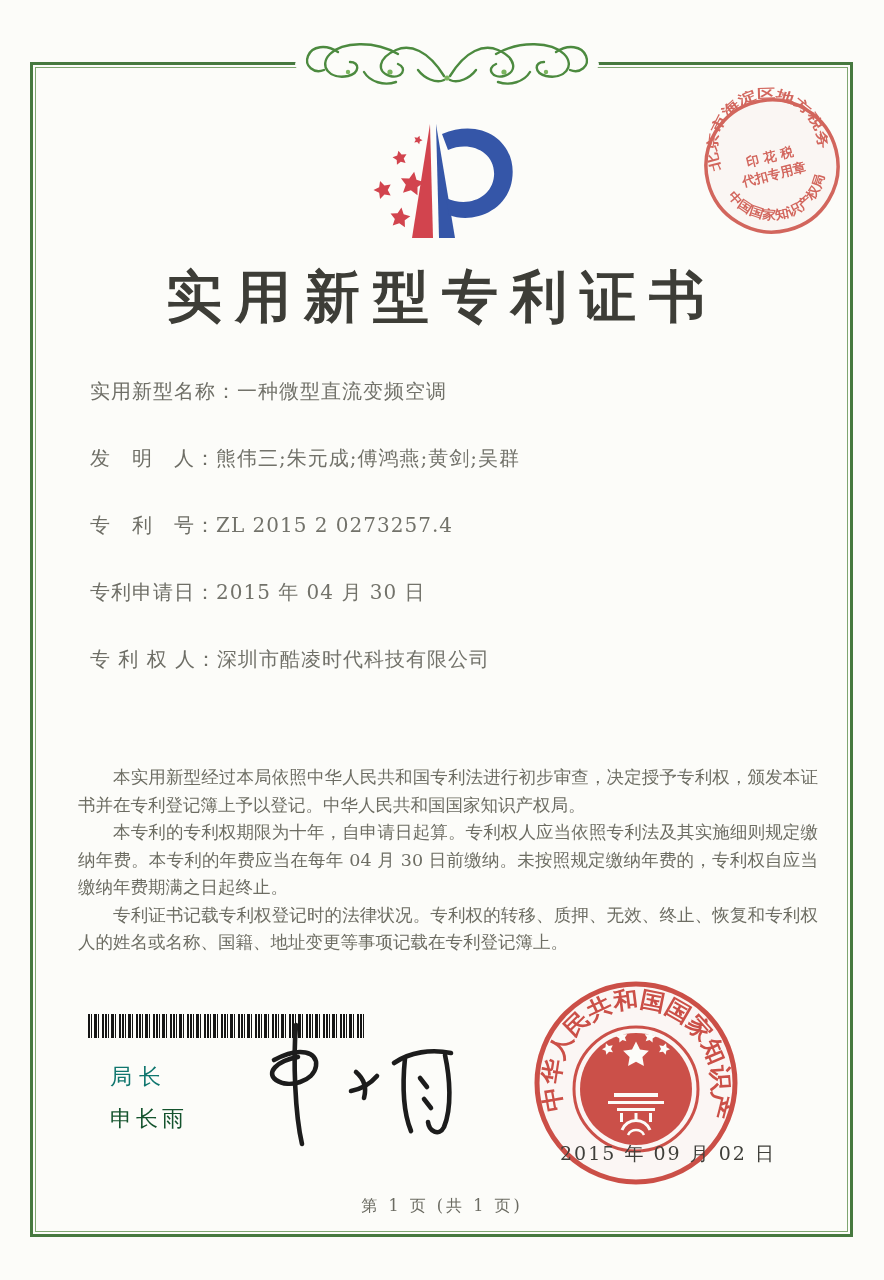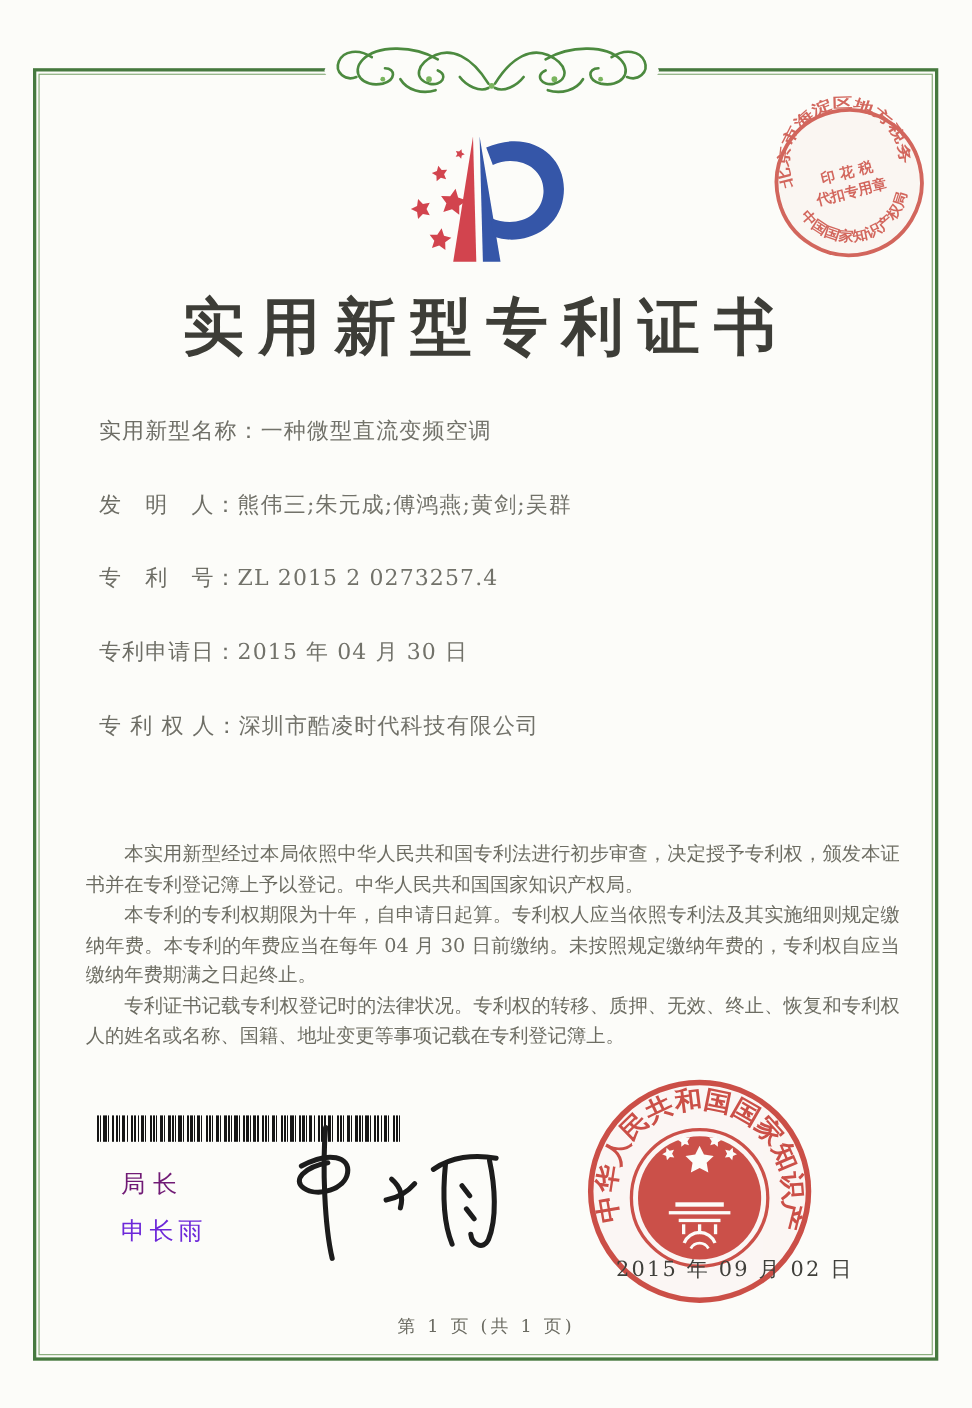--- a/index.html
+++ b/index.html
@@ -17,22 +17,22 @@
   #fields{position:absolute;left:90px;top:378px;right:60px;}
   .field{height:67px;font-size:20px;color:#72726a;letter-spacing:1px;white-space:nowrap;}
   .field .lab{color:#6e6e66;}
   #paragraphs{position:absolute;left:78px;right:66px;top:764px;font-size:17.5px;
         line-height:27.5px;color:#6d6d63;text-align:justify;}
   .para{text-indent:2em;margin:0;}
   #barcode{position:absolute;left:88px;top:1014px;width:278px;height:24px;
         background:repeating-linear-gradient(90deg,#141414 0 2px,transparent 2px 3px,
           #141414 3px 4px,transparent 4px 6px,#141414 6px 9px,transparent 9px 10px,
           #141414 10px 11px,transparent 11px 14px,#141414 14px 16px,transparent 16px 17px);}
-  #signer-title{position:absolute;left:110px;top:1062px;font-size:22px;letter-spacing:7px;color:#701a75;}
-  #signer-name{position:absolute;left:110px;top:1104px;font-size:22px;letter-spacing:4px;color:#6d28d9;}
+  #signer-title{position:absolute;left:110px;top:1062px;font-size:22px;letter-spacing:7px;color:#0f766e;}
+  #signer-name{position:absolute;left:110px;top:1104px;font-size:22px;letter-spacing:4px;color:#14532d;}
   #signature{position:absolute;left:244px;top:1018px;width:234px;height:132px;}
   #gov-seal{position:absolute;left:530px;top:977px;width:212px;height:212px;opacity:.93;}
   #seal-date{position:absolute;left:560px;top:1141px;font-size:19px;letter-spacing:2px;
         color:#3f3f3a;z-index:3;}
   #footer{position:absolute;left:0;top:1196px;width:100%;text-align:center;
         font-size:16px;letter-spacing:3px;color:#6b6b62;}
 </style>
 </head>
 <body>
 

